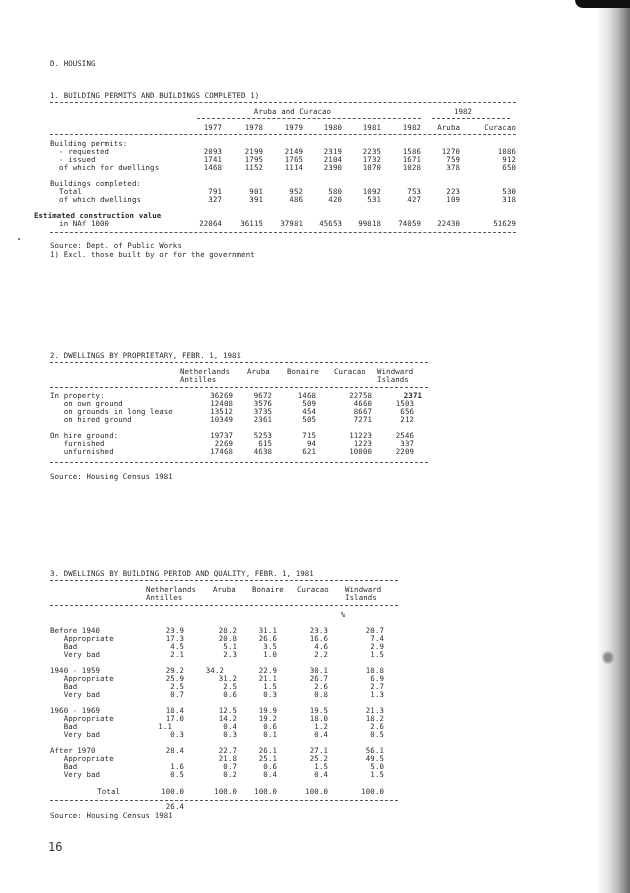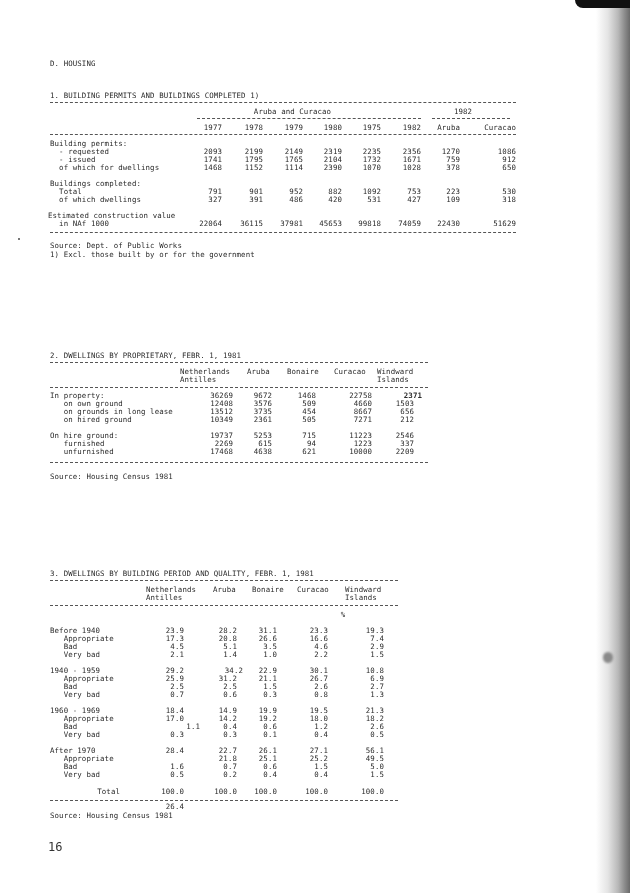--- a/index.html
+++ b/index.html
@@ -39,35 +39,35 @@
   <div class="rule" style="left:50px;width:466px;top:102px;"></div>
   <div class="t c" style="left:195px;width:195px;top:108px;">Aruba and Curacao</div>
   <div class="t c" style="left:418px;width:90px;top:108px;">1982</div>
   <div class="rule" style="left:197px;width:224px;top:118px;"></div>
   <div class="rule" style="left:432px;width:78px;top:118px;"></div>
   <div id="t1-head">
       <div class="t r" style="left: 182px; top: 124px; width: 40px;">1977</div>
       <div class="t r" style="left: 223px; top: 124px; width: 40px;">1978</div>
       <div class="t r" style="left: 263px; top: 124px; width: 40px;">1979</div>
       <div class="t r" style="left: 302px; top: 124px; width: 40px;">1980</div>
-      <div class="t r" style="left: 341px; top: 124px; width: 40px;">1975</div>
+      <div class="t r" style="left: 341px; top: 124px; width: 40px;">1981</div>
       <div class="t r" style="left: 381px; top: 124px; width: 40px;">1982</div>
       <div class="t r" style="left: 420px; top: 124px; width: 40px;">Aruba</div>
       <div class="t r" style="left: 476px; top: 124px; width: 40px;">Curacao</div>
     </div>
   <div class="rule" style="left:50px;width:466px;top:134px;"></div>
   <div id="t1-body">
       <div class="t " style="left: 50px; top: 140px;">Building permits:</div>
       <div class="t " style="left: 50px; top: 148px;">  - requested</div>
       <div class="t r" style="left: 182px; top: 148px; width: 40px;">2093</div>
       <div class="t r" style="left: 223px; top: 148px; width: 40px;">2199</div>
       <div class="t r" style="left: 263px; top: 148px; width: 40px;">2149</div>
       <div class="t r" style="left: 302px; top: 148px; width: 40px;">2319</div>
       <div class="t r" style="left: 341px; top: 148px; width: 40px;">2235</div>
-      <div class="t r" style="left: 381px; top: 148px; width: 40px;">2356</div>
+      <div class="t r" style="left: 381px; top: 148px; width: 40px;">1586</div>
       <div class="t r" style="left: 420px; top: 148px; width: 40px;">1270</div>
       <div class="t r" style="left: 476px; top: 148px; width: 40px;">1086</div>
       <div class="t " style="left: 50px; top: 156px;">  - issued</div>
       <div class="t r" style="left: 182px; top: 156px; width: 40px;">1741</div>
       <div class="t r" style="left: 223px; top: 156px; width: 40px;">1795</div>
       <div class="t r" style="left: 263px; top: 156px; width: 40px;">1765</div>
       <div class="t r" style="left: 302px; top: 156px; width: 40px;">2104</div>
       <div class="t r" style="left: 341px; top: 156px; width: 40px;">1732</div>
       <div class="t r" style="left: 381px; top: 156px; width: 40px;">1671</div>
       <div class="t r" style="left: 420px; top: 156px; width: 40px;">759</div>
@@ -79,35 +79,35 @@
       <div class="t r" style="left: 302px; top: 164px; width: 40px;">2390</div>
       <div class="t r" style="left: 341px; top: 164px; width: 40px;">1070</div>
       <div class="t r" style="left: 381px; top: 164px; width: 40px;">1028</div>
       <div class="t r" style="left: 420px; top: 164px; width: 40px;">378</div>
       <div class="t r" style="left: 476px; top: 164px; width: 40px;">650</div>
       <div class="t " style="left: 50px; top: 180px;">Buildings completed:</div>
       <div class="t " style="left: 50px; top: 188px;">  Total</div>
       <div class="t r" style="left: 182px; top: 188px; width: 40px;">791</div>
       <div class="t r" style="left: 223px; top: 188px; width: 40px;">901</div>
       <div class="t r" style="left: 263px; top: 188px; width: 40px;">952</div>
-      <div class="t r" style="left: 302px; top: 188px; width: 40px;">882</div>
+      <div class="t r" style="left: 302px; top: 188px; width: 40px;">580</div>
       <div class="t r" style="left: 341px; top: 188px; width: 40px;">1092</div>
       <div class="t r" style="left: 381px; top: 188px; width: 40px;">753</div>
       <div class="t r" style="left: 420px; top: 188px; width: 40px;">223</div>
       <div class="t r" style="left: 476px; top: 188px; width: 40px;">530</div>
       <div class="t " style="left: 50px; top: 196px;">  of which dwellings</div>
       <div class="t r" style="left: 182px; top: 196px; width: 40px;">327</div>
       <div class="t r" style="left: 223px; top: 196px; width: 40px;">391</div>
       <div class="t r" style="left: 263px; top: 196px; width: 40px;">486</div>
       <div class="t r" style="left: 302px; top: 196px; width: 40px;">420</div>
       <div class="t r" style="left: 341px; top: 196px; width: 40px;">531</div>
       <div class="t r" style="left: 381px; top: 196px; width: 40px;">427</div>
       <div class="t r" style="left: 420px; top: 196px; width: 40px;">109</div>
       <div class="t r" style="left: 476px; top: 196px; width: 40px;">318</div>
-      <div class="t " style="left: 48px; top: 212px;">Estimated construction value</div>
+      <div class="t " style="left: 34px; top: 212px; font-weight: bold;">Estimated construction value</div>
       <div class="t " style="left: 50px; top: 220px; text-align: right;">  in NAf 1000</div>
       <div class="t r" style="left: 182px; top: 220px; width: 40px;">22064</div>
       <div class="t r" style="left: 223px; top: 220px; width: 40px;">36115</div>
       <div class="t r" style="left: 263px; top: 220px; width: 40px;">37981</div>
       <div class="t r" style="left: 302px; top: 220px; width: 40px;">45653</div>
       <div class="t r" style="left: 341px; top: 220px; width: 40px;">99818</div>
       <div class="t r" style="left: 381px; top: 220px; width: 40px;">74059</div>
       <div class="t r" style="left: 420px; top: 220px; width: 40px;">22430</div>
       <div class="t r" style="left: 476px; top: 220px; width: 40px;">51629</div>
     </div>
@@ -192,42 +192,42 @@
       <div class="t " style="left: 345px; top: 594px;">Islands</div>
     </div>
   <div class="rule" style="left:50px;width:348px;top:605px;"></div>
   <div class="t c" style="left:328px;width:30px;top:611px;">%</div>
   <div id="t3-body">
       <div class="t " style="left: 50px; top: 627px;">Before 1940</div>
       <div class="t r" style="left: 144px; top: 627px; width: 40px;">23.9</div>
       <div class="t r" style="left: 197px; top: 627px; width: 40px;">28.2</div>
       <div class="t r" style="left: 237px; top: 627px; width: 40px;">31.1</div>
       <div class="t r" style="left: 288px; top: 627px; width: 40px;">23.3</div>
-      <div class="t r" style="left: 344px; top: 627px; width: 40px;">19.3</div>
+      <div class="t r" style="left: 344px; top: 627px; width: 40px;">20.7</div>
       <div class="t " style="left: 50px; top: 635px;">   Appropriate</div>
       <div class="t r" style="left: 144px; top: 635px; width: 40px;">17.3</div>
       <div class="t r" style="left: 197px; top: 635px; width: 40px;">20.8</div>
       <div class="t r" style="left: 237px; top: 635px; width: 40px;">26.6</div>
       <div class="t r" style="left: 288px; top: 635px; width: 40px;">16.6</div>
       <div class="t r" style="left: 344px; top: 635px; width: 40px;">7.4</div>
       <div class="t " style="left: 50px; top: 643px;">   Bad</div>
       <div class="t r" style="left: 144px; top: 643px; width: 40px;">4.5</div>
       <div class="t r" style="left: 197px; top: 643px; width: 40px;">5.1</div>
       <div class="t r" style="left: 237px; top: 643px; width: 40px;">3.5</div>
       <div class="t r" style="left: 288px; top: 643px; width: 40px;">4.6</div>
       <div class="t r" style="left: 344px; top: 643px; width: 40px;">2.9</div>
       <div class="t " style="left: 50px; top: 651px;">   Very bad</div>
       <div class="t r" style="left: 144px; top: 651px; width: 40px;">2.1</div>
-      <div class="t r" style="left: 197px; top: 651px; width: 40px;">1.4</div>
+      <div class="t r" style="left: 197px; top: 651px; width: 40px;">2.3</div>
       <div class="t r" style="left: 237px; top: 651px; width: 40px;">1.0</div>
       <div class="t r" style="left: 288px; top: 651px; width: 40px;">2.2</div>
       <div class="t r" style="left: 344px; top: 651px; width: 40px;">1.5</div>
       <div class="t " style="left: 50px; top: 667px;">1940 - 1959</div>
       <div class="t r" style="left: 144px; top: 667px; width: 40px;">29.2</div>
-      <div class="t r" style="left: 203px; top: 667px; width: 40px;">34.2</div>
+      <div class="t r" style="left: 184px; top: 667px; width: 40px;">34.2</div>
       <div class="t r" style="left: 237px; top: 667px; width: 40px;">22.9</div>
       <div class="t r" style="left: 288px; top: 667px; width: 40px;">30.1</div>
       <div class="t r" style="left: 344px; top: 667px; width: 40px;">10.8</div>
       <div class="t " style="left: 50px; top: 675px;">   Appropriate</div>
       <div class="t r" style="left: 144px; top: 675px; width: 40px;">25.9</div>
       <div class="t r" style="left: 197px; top: 675px; width: 40px;">31.2</div>
       <div class="t r" style="left: 237px; top: 675px; width: 40px;">21.1</div>
       <div class="t r" style="left: 288px; top: 675px; width: 40px;">26.7</div>
       <div class="t r" style="left: 344px; top: 675px; width: 40px;">6.9</div>
       <div class="t " style="left: 50px; top: 683px;">   Bad</div>
@@ -237,32 +237,32 @@
       <div class="t r" style="left: 288px; top: 683px; width: 40px;">2.6</div>
       <div class="t r" style="left: 344px; top: 683px; width: 40px;">2.7</div>
       <div class="t " style="left: 50px; top: 691px;">   Very bad</div>
       <div class="t r" style="left: 144px; top: 691px; width: 40px;">0.7</div>
       <div class="t r" style="left: 197px; top: 691px; width: 40px;">0.6</div>
       <div class="t r" style="left: 237px; top: 691px; width: 40px;">0.3</div>
       <div class="t r" style="left: 288px; top: 691px; width: 40px;">0.8</div>
       <div class="t r" style="left: 344px; top: 691px; width: 40px;">1.3</div>
       <div class="t " style="left: 50px; top: 707px;">1960 - 1969</div>
       <div class="t r" style="left: 144px; top: 707px; width: 40px;">18.4</div>
-      <div class="t r" style="left: 197px; top: 707px; width: 40px;">14.9</div>
+      <div class="t r" style="left: 197px; top: 707px; width: 40px;">12.5</div>
       <div class="t r" style="left: 237px; top: 707px; width: 40px;">19.9</div>
       <div class="t r" style="left: 288px; top: 707px; width: 40px;">19.5</div>
       <div class="t r" style="left: 344px; top: 707px; width: 40px;">21.3</div>
       <div class="t " style="left: 50px; top: 715px;">   Appropriate</div>
       <div class="t r" style="left: 144px; top: 715px; width: 40px;">17.0</div>
       <div class="t r" style="left: 197px; top: 715px; width: 40px;">14.2</div>
       <div class="t r" style="left: 237px; top: 715px; width: 40px;">19.2</div>
       <div class="t r" style="left: 288px; top: 715px; width: 40px;">18.0</div>
       <div class="t r" style="left: 344px; top: 715px; width: 40px;">18.2</div>
       <div class="t " style="left: 50px; top: 723px;">   Bad</div>
-      <div class="t r" style="left: 160px; top: 723px; width: 40px; text-align: right;">1.1</div>
+      <div class="t r" style="left: 132px; top: 723px; width: 40px; text-align: right;">1.1</div>
       <div class="t r" style="left: 197px; top: 723px; width: 40px;">0.4</div>
       <div class="t r" style="left: 237px; top: 723px; width: 40px;">0.6</div>
       <div class="t r" style="left: 288px; top: 723px; width: 40px;">1.2</div>
       <div class="t r" style="left: 344px; top: 723px; width: 40px;">2.6</div>
       <div class="t " style="left: 50px; top: 731px;">   Very bad</div>
       <div class="t r" style="left: 144px; top: 731px; width: 40px;">0.3</div>
       <div class="t r" style="left: 197px; top: 731px; width: 40px;">0.3</div>
       <div class="t r" style="left: 237px; top: 731px; width: 40px;">0.1</div>
       <div class="t r" style="left: 288px; top: 731px; width: 40px;">0.4</div>
       <div class="t r" style="left: 344px; top: 731px; width: 40px;">0.5</div>

